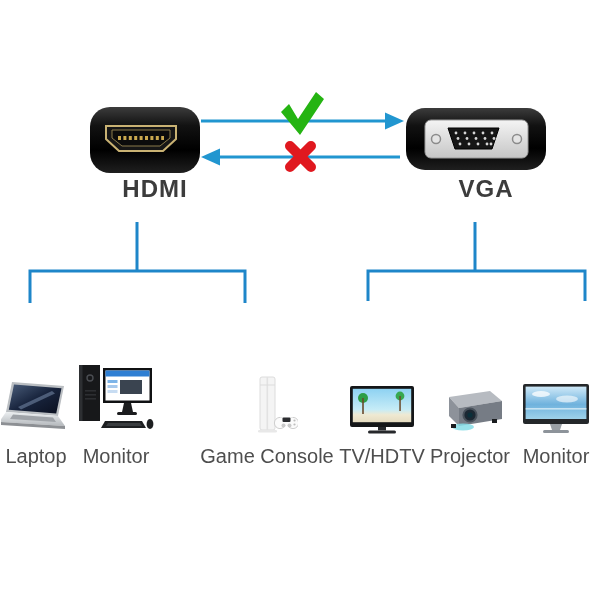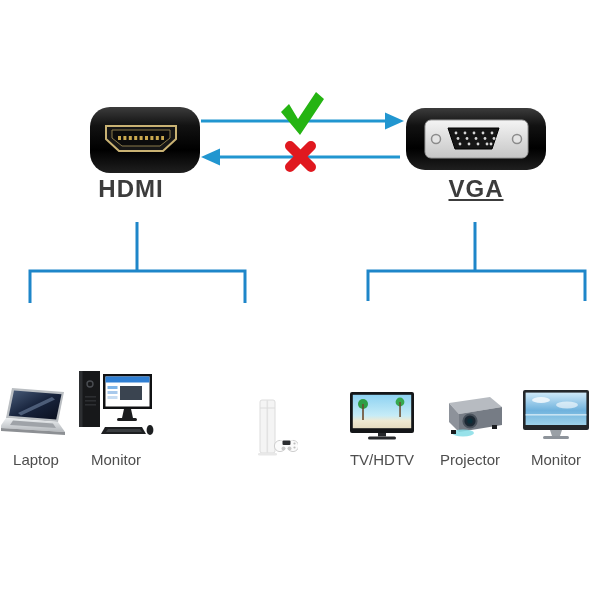--- a/index.html
+++ b/index.html
@@ -6,27 +6,27 @@
   .canvas{position:relative;width:600px;height:600px;background:#ffffff;overflow:hidden;
           font-family:"Liberation Sans", sans-serif;}
   .art{position:absolute;left:0;top:0;}
   
   .hdmi-body{position:absolute;left:90px;top:107px;width:110px;height:66px;border-radius:20px;
     background:linear-gradient(180deg,#3c3c3c 0%,#121212 28%,#000 65%,#1f1f1f 100%);}
   .vga-body{position:absolute;left:406px;top:108px;width:140px;height:62px;border-radius:19px;
     background:linear-gradient(180deg,#3c3c3c 0%,#121212 28%,#000 65%,#1f1f1f 100%);}
   .conn-label{position:absolute;top:175px;text-align:center;font-weight:bold;font-size:24px;
     color:#3c3c3c;letter-spacing:1px;}
-  .hdmi-label{left:76px;width:110px;}
-  .vga-label{left:406px;width:140px;text-decoration:underline;}
+  .hdmi-label{left:100px;width:110px;}
+  .vga-label{left:416px;width:140px;}
   
   .device-cell{position:absolute;top:356px;width:100px;height:112px;display:flex;
     flex-direction:column;align-items:center;justify-content:flex-end;}
   .device-icon{height:82px;display:flex;align-items:flex-end;justify-content:center;margin-bottom:9px;}
-  .device-label{font-size:15px;color:#4e4e4e;white-space:nowrap;}
+  .device-label{font-size:20px;color:#4e4e4e;white-space:nowrap;}
 </style>
 </head>
 <body>
 
 <div class="canvas">
 
   <svg class="art" width="600" height="600" viewBox="0 0 600 600">
 
     <g>
       <line x1="201" y1="121" x2="387" y2="121" stroke-width="3" stroke="#2196D0"></line>
@@ -156,20 +156,21 @@
           <circle cx="57" cy="47" r="5.6" fill="#fbfbfb" stroke="#cfcfcf"></circle>
           <rect x="44" y="41.5" width="13" height="8" fill="#fbfbfb"></rect>
           <rect x="46.5" y="41.5" width="8" height="4.5" rx="1" fill="#2b2d30"></rect>
           <circle cx="47.5" cy="49.5" r="2" fill="#c9c9c9"></circle>
           <circle cx="53.5" cy="49.5" r="2" fill="#c9c9c9"></circle>
           <circle cx="58.5" cy="44.5" r="1.1" fill="#bdbdbd"></circle>
           <circle cx="58.5" cy="48.5" r="1.1" fill="#bdbdbd"></circle>
         </g>
       </svg>
     </span>
+    <div class="device-label">Game Console</div>
   </div>
 
   <div class="device-cell" style="left:420px">
     <span class="device-icon">
       <svg width="66" height="48" viewBox="0 0 66 48">
         <path d="M12 9 L53 3 L65 13 L22 20 Z" fill="#b7bbc1"></path>
         <path d="M12 9 L22 20 L22 38 L12 28 Z" fill="#8d929a"></path>
         <path d="M22 20 L65 13 L65 31 L22 38 Z" fill="#767c85"></path>
         <circle cx="33" cy="27" r="6.6" fill="#1c2833" stroke="#4a525c" stroke-width="2"></circle>
         <circle cx="33" cy="27" r="2.6" fill="#0b2f3a"></circle>

